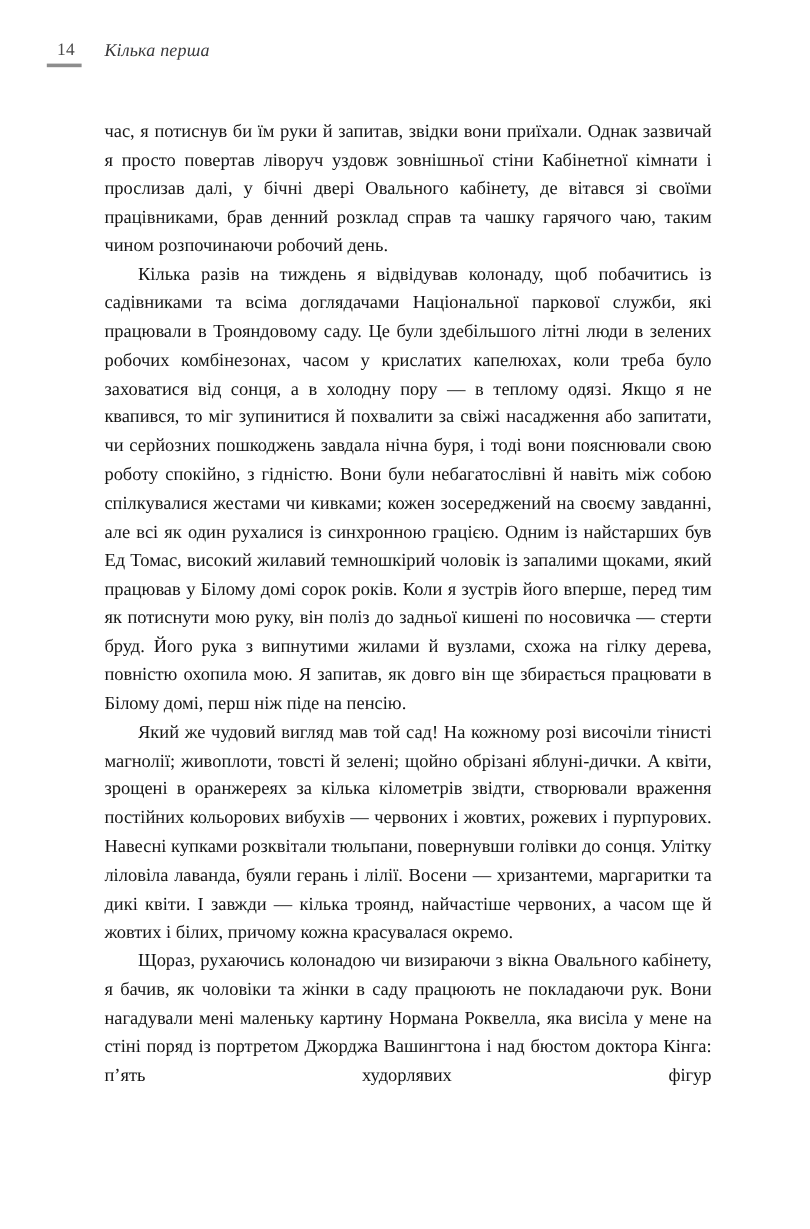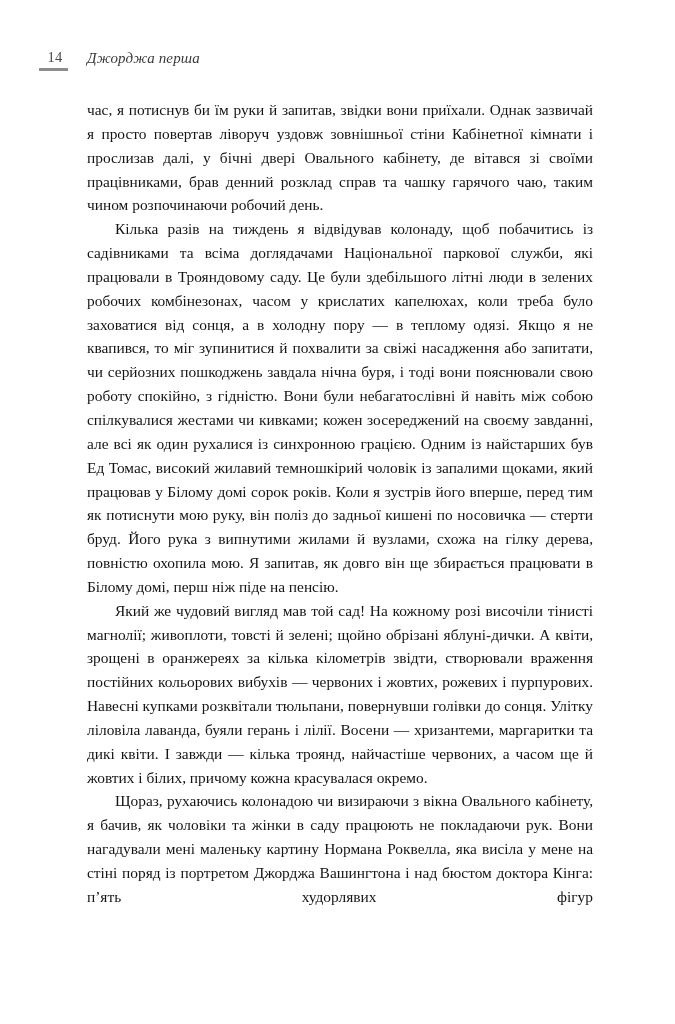--- a/index.html
+++ b/index.html
@@ -15,21 +15,21 @@
     background: #ffffff;
     overflow: hidden;
     font-family: "Liberation Serif", "DejaVu Serif", serif;
     -webkit-font-smoothing: antialiased;
   }
 
   
   .header {
     position: absolute;
     left: 0;
-    top: 49px;
+    top: 34px;
     width: 675px;
     height: 30px;
   }
   .folio {
     position: absolute;
     left: 38px;
     top: 0;
     width: 34px;
     text-align: center;
     font-family: "Liberation Serif", "DejaVu Serif", serif;
@@ -85,21 +85,21 @@
   }
 </style>
 </head>
 <body>
 
 <div class="page">
 
   <div class="header">
     <div class="folio">14</div>
     <div class="folio-rule"></div>
-    <div class="running-head">Джорджа перша</div>
+    <div class="running-head">Кілька перша</div>
   </div>
 
   <div class="textblock">
     <p class="cont">час, я потиснув би їм руки й запитав, звідки вони приїхали. Однак зазвичай я просто повертав ліворуч уздовж зовнішньої стіни Кабінетної кімнати і прослизав далі, у бічні двері Овального кабінету, де вітався зі своїми працівниками, брав денний розклад справ та чашку гарячого чаю, таким чином розпочинаючи робочий день.</p>
     <p>Кілька разів на тиждень я відвідував колонаду, щоб побачитись із садівниками та всіма доглядачами Національної паркової служби, які працювали в Трояндовому саду. Це були здебільшого літні люди в зелених робочих комбінезонах, часом у крислатих капелюхах, коли треба було заховатися від сонця, а в холодну пору — в теплому одязі. Якщо я не квапився, то міг зупинитися й похвалити за свіжі насадження або запитати, чи серйозних пошкоджень завдала нічна буря, і тоді вони пояснювали свою роботу спокійно, з гідністю. Вони були небагатослівні й навіть між собою спілкувалися жестами чи кивками; кожен зосереджений на своєму завданні, але всі як один рухалися із синхронною грацією. Одним із найстарших був Ед Томас, високий жилавий темношкірий чоловік із запалими щоками, який працював у Білому домі сорок років. Коли я зустрів його вперше, перед тим як потиснути мою руку, він поліз до задньої кишені по носовичка — стерти бруд. Його рука з випнутими жилами й вузлами, схожа на гілку дерева, повністю охопила мою. Я запитав, як довго він ще збирається працювати в Білому домі, перш ніж піде на пенсію.</p>
     <p>Який же чудовий вигляд мав той сад! На кожному розі височіли тінисті магнолії; живоплоти, товсті й зелені; щойно обрізані яблуні-дички. А квіти, зрощені в оранжереях за кілька кілометрів звідти, створювали враження постійних кольорових вибухів — червоних і жовтих, рожевих і пурпурових. Навесні купками розквітали тюльпани, повернувши голівки до сонця. Улітку ліловіла лаванда, буяли герань і лілії. Восени — хризантеми, маргаритки та дикі квіти. І завжди — кілька троянд, найчастіше червоних, а часом ще й жовтих і білих, причому кожна красувалася окремо.</p>
     <p class="open-end">Щораз, рухаючись колонадою чи визираючи з вікна Овального кабінету, я бачив, як чоловіки та жінки в саду працюють не покладаючи рук. Вони нагадували мені маленьку картину Нормана Роквелла, яка висіла у мене на стіні поряд із портретом Джорджа Вашингтона і над бюстом доктора Кінга: п’ять худорлявих фігур</p>
   </div>
 
 </div>

